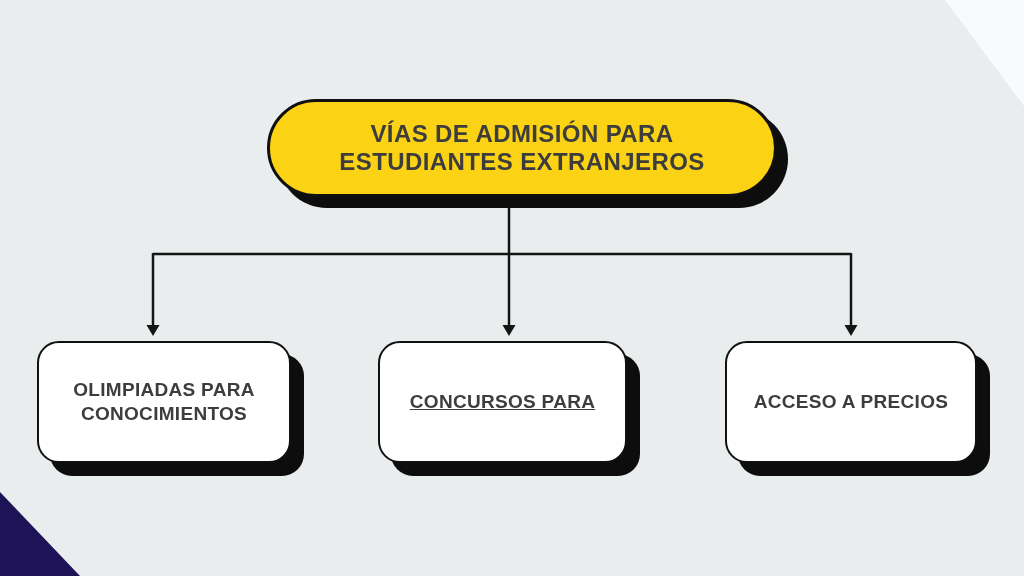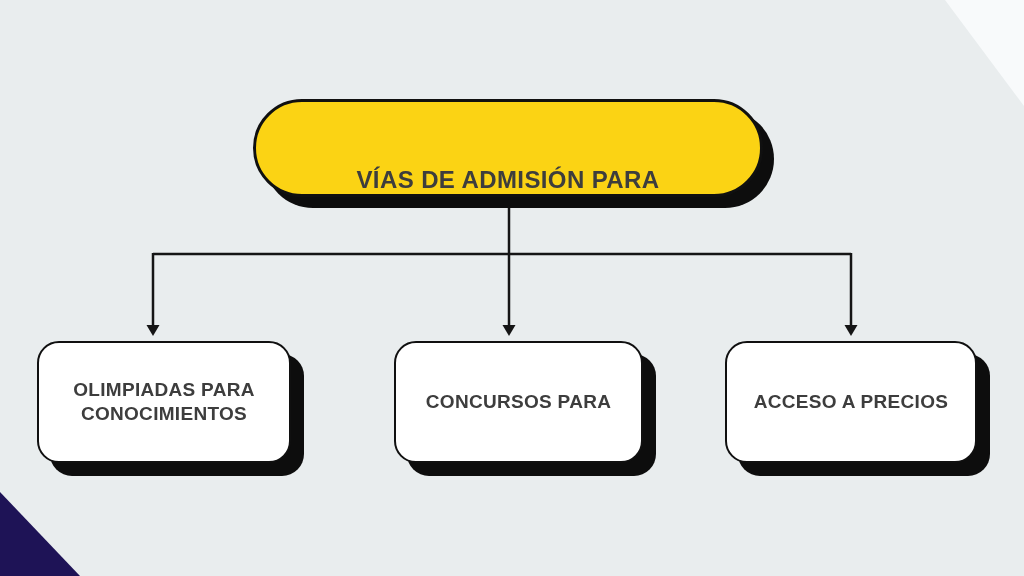--- a/index.html
+++ b/index.html
@@ -54,43 +54,42 @@
     justify-content: center;
     text-align: center;
     background: #FFFFFF;
     border: 2.5px solid #101010;
     color: #3D3D3D;
     font-weight: bold;
     text-transform: uppercase;
   }
   .node .label span { display: block; }
   .node.root {
-    left: 253px; top: 99px;
+    left: 267px; top: 99px;
     width: 510px; height: 98px;
     border-width: 3px;
     border-radius: 52px;
     background: #FBD314;
     box-shadow: 11px 11px 0 #0D0D0D;
     font-size: 24px;
     line-height: 1.18;
     letter-spacing: 0.4px;
-    align-items: flex-end;
   }
   .node.child {
     top: 341px;
     height: 122px;
     border-radius: 22px;
     box-shadow: 13px 13px 0 #0D0D0D;
     font-size: 19px;
     line-height: 1.24;
     letter-spacing: 0.3px;
     padding: 0 20px;
   }
   .node.child-1 { left: 37px;  width: 254px; }
-  .node.child-2 { left: 394px; width: 249px; }
+  .node.child-2 { left: 378px; width: 249px; text-decoration: underline; }
   .node.child-3 { left: 725px; width: 252px; }
 </style>
 </head>
 <body>
 
 <div class="canvas">
 
   <div class="corner-white"></div>
   <div class="corner-navy"></div>
 
@@ -105,20 +104,21 @@
     <path class="line" d="M851 253 L851 326"></path>
 
     <polygon class="head" points="146.5,325 159.5,325 153,336"></polygon>
     <polygon class="head" points="502.5,325 515.5,325 509,336"></polygon>
     <polygon class="head" points="844.5,325 857.5,325 851,336"></polygon>
   </svg>
 
   <div class="node root">
     <div class="label">
       <span>VÍAS DE ADMISIÓN PARA</span>
+      <span>ESTUDIANTES EXTRANJEROS</span>
     </div>
   </div>
 
   <div class="node child child-1">
     <div class="label">
       <span>OLIMPIADAS PARA</span>
       <span>CONOCIMIENTOS</span>
     </div>
   </div>
 

